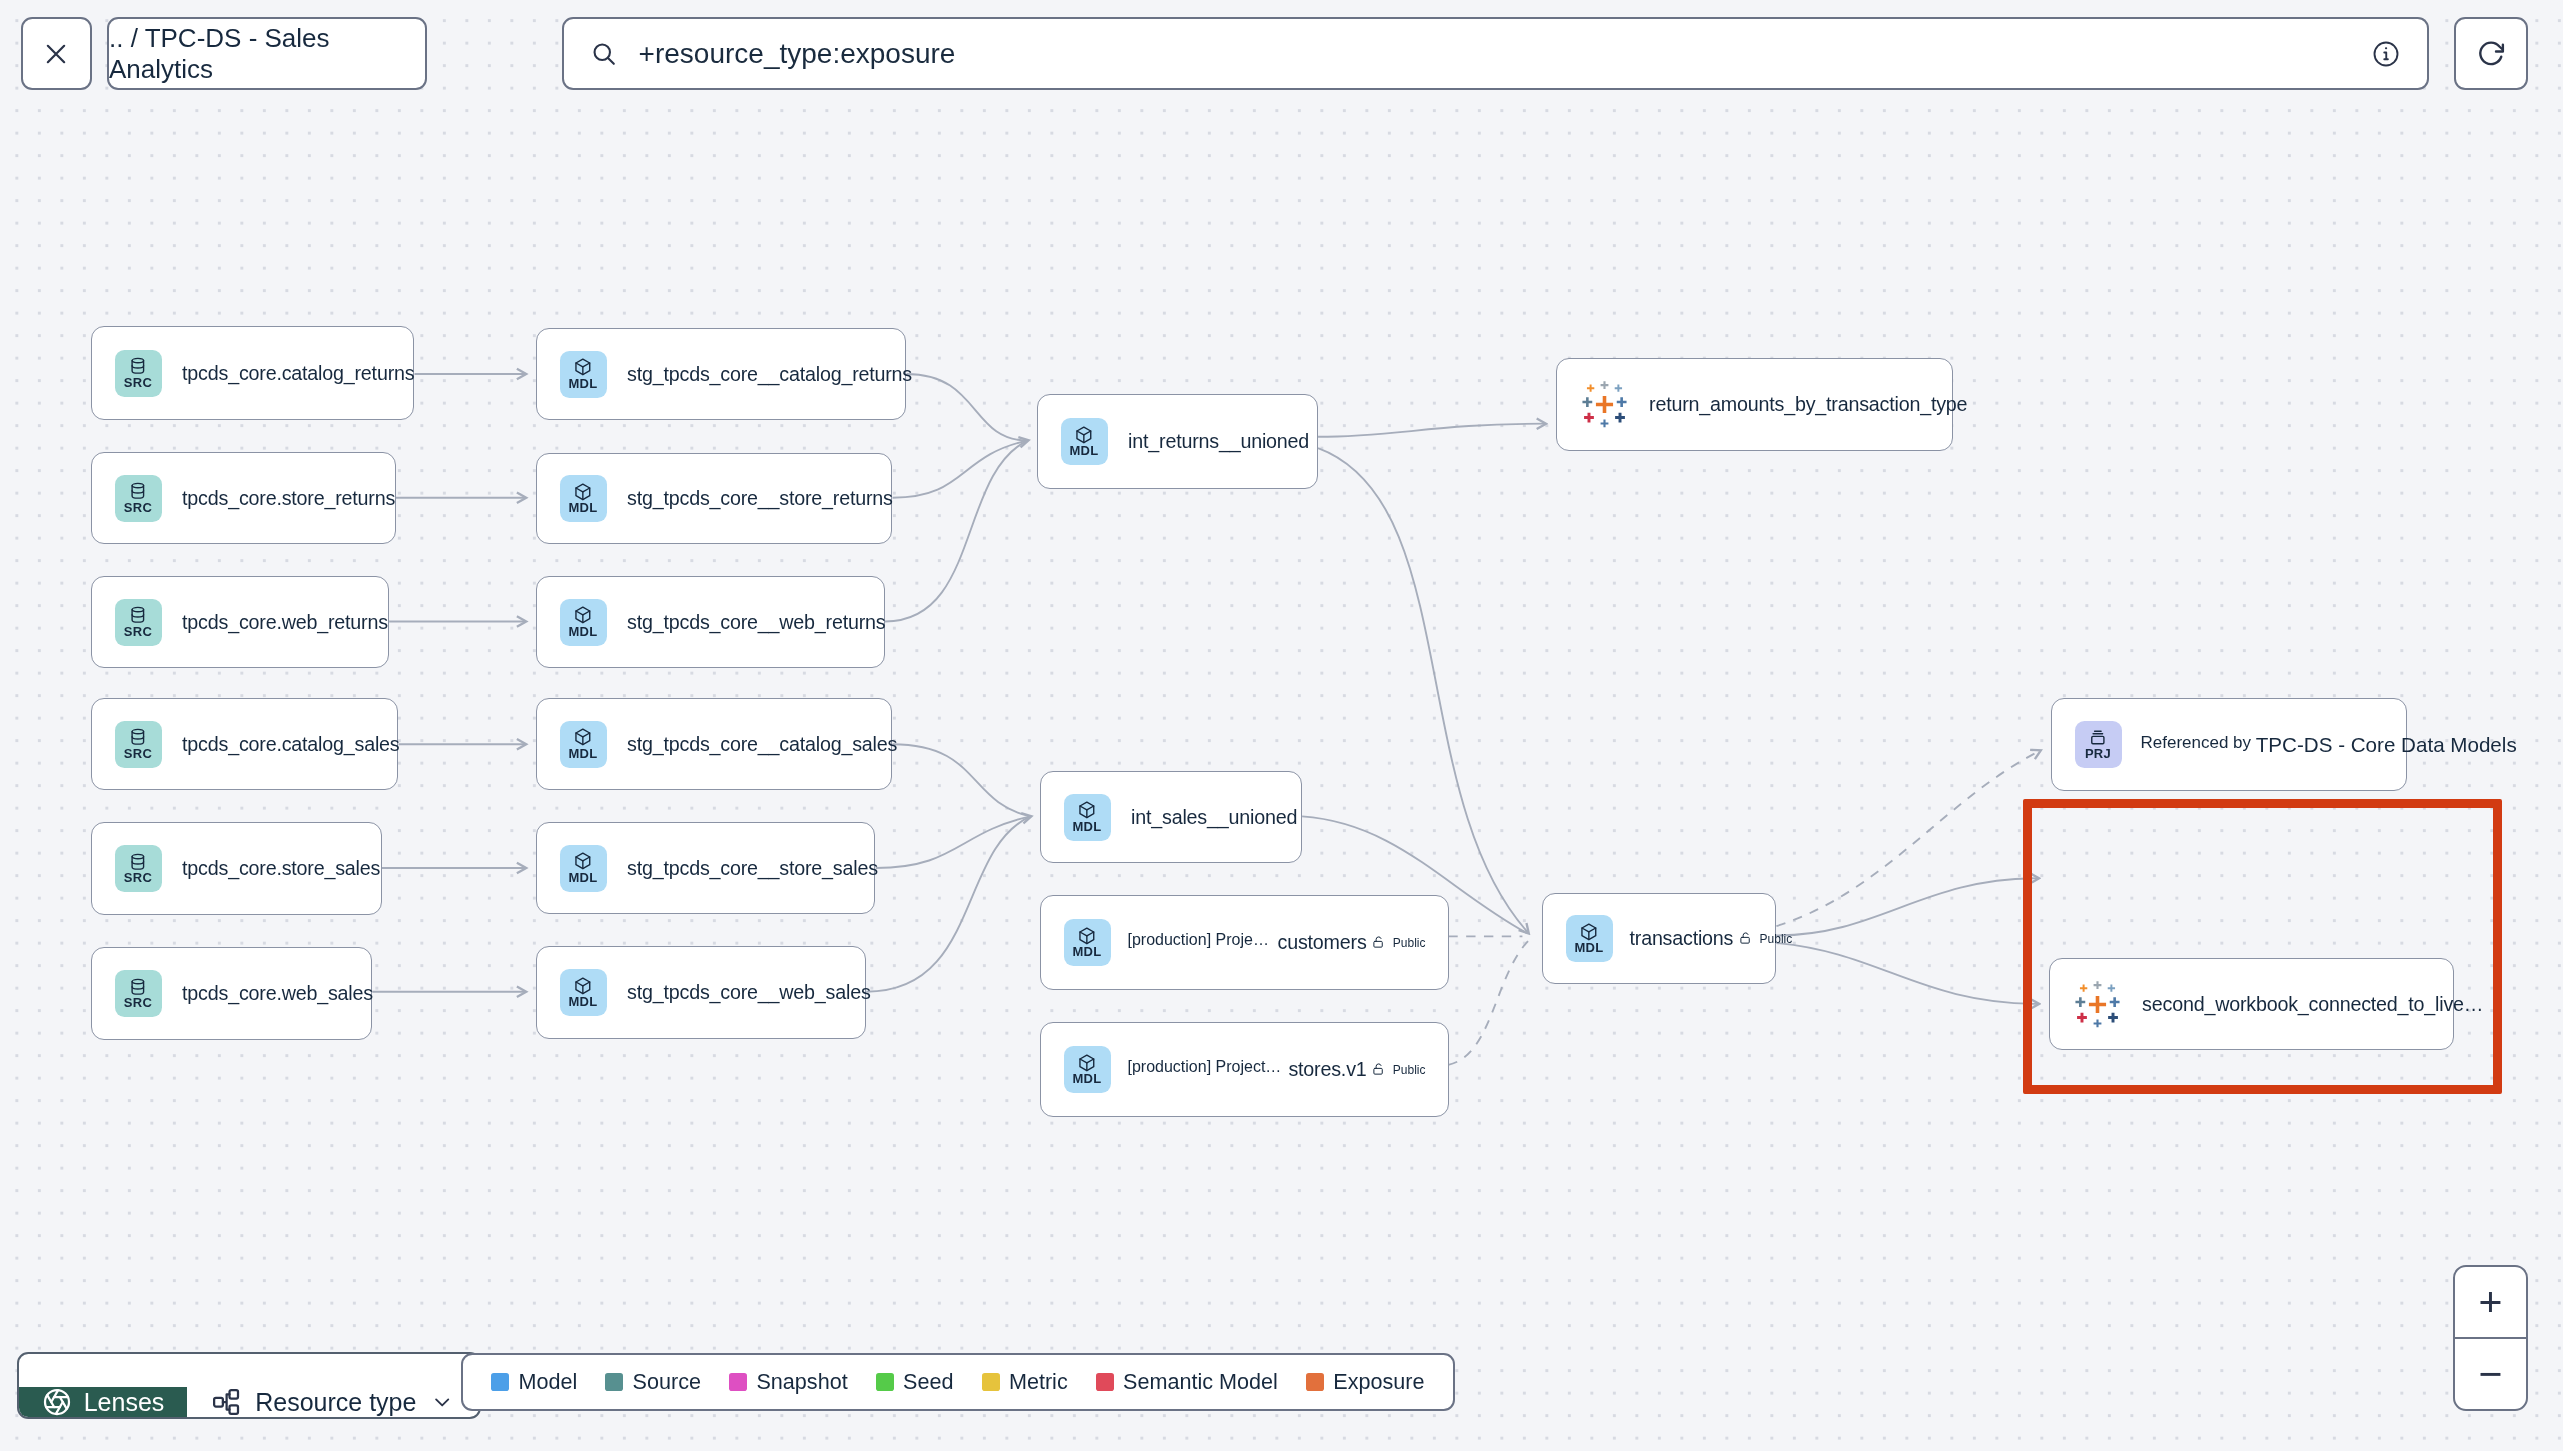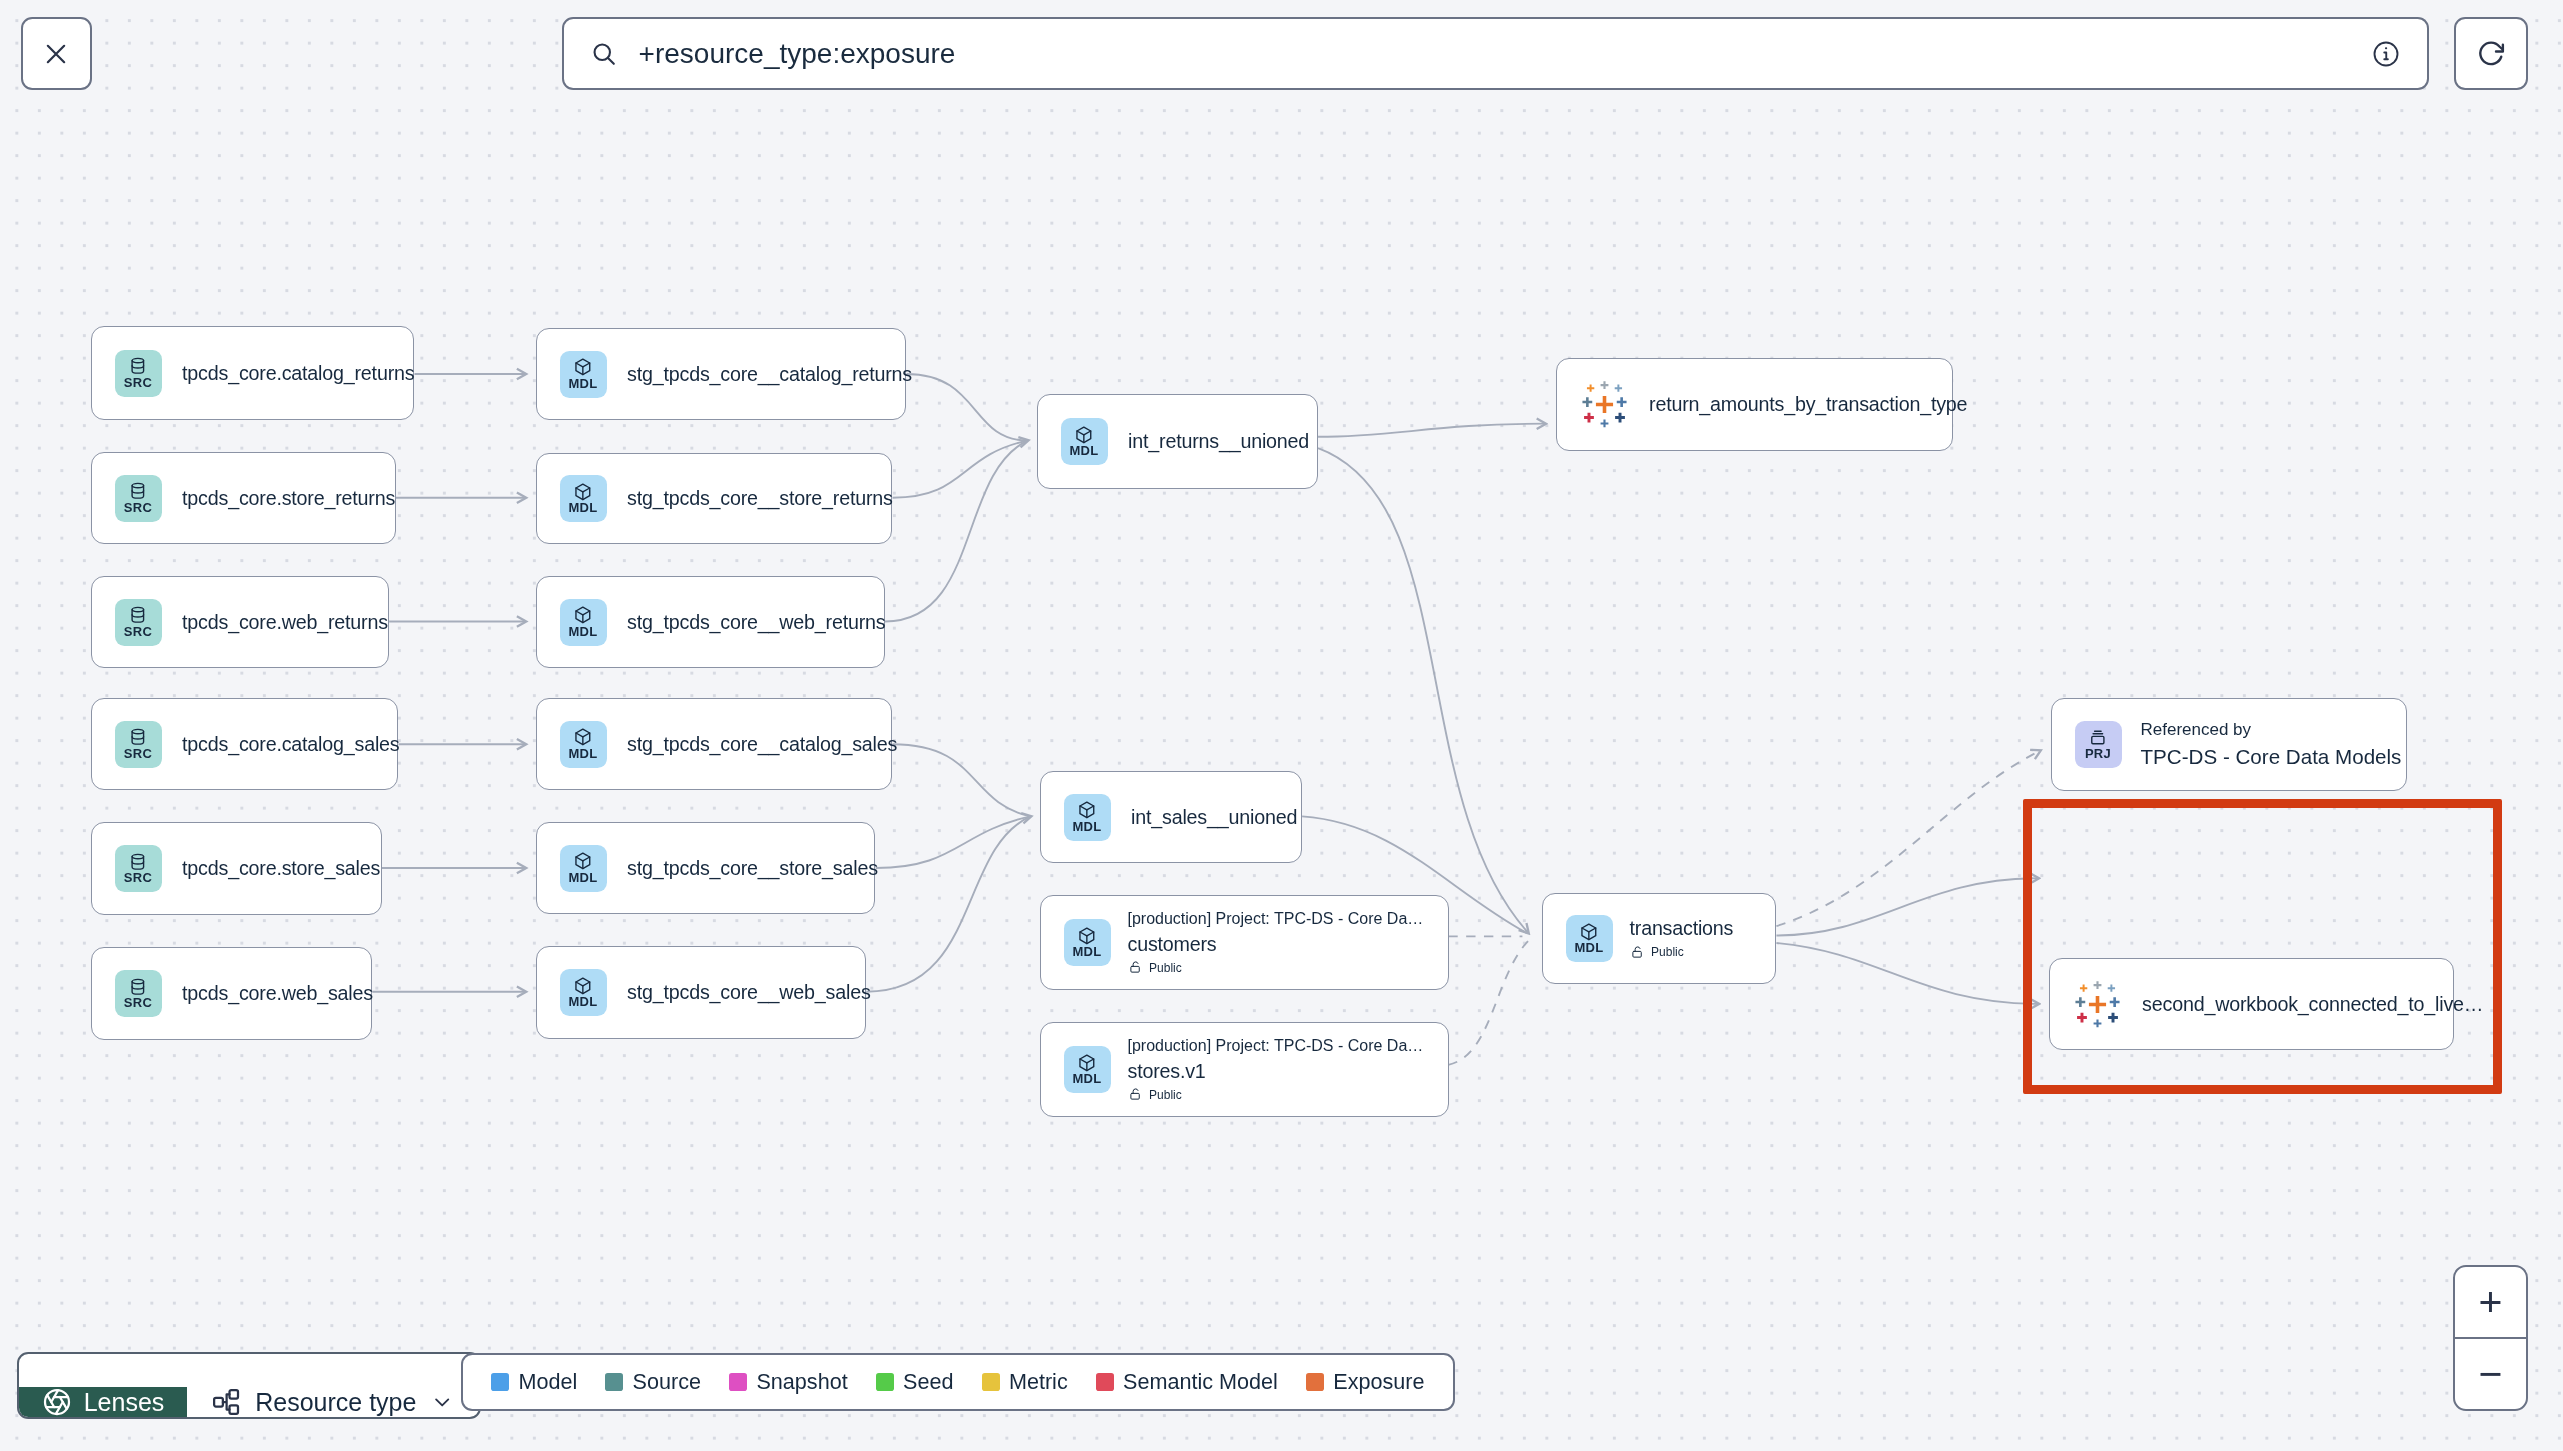--- a/index.html
+++ b/index.html
@@ -17,21 +17,21 @@
         border:1.9px solid #8B93A5;border-radius:13px;
         display:flex;align-items:center;gap:20.6px;padding:0 22.5px;cursor:pointer;}
   .badge{flex:0 0 auto;width:47px;height:47px;border-radius:9.4px;
          display:flex;flex-direction:column;align-items:center;justify-content:center;}
   .badge svg{width:19.7px;height:19.7px;stroke:#17293E;stroke-width:1.7;fill:none;stroke-linecap:round;stroke-linejoin:round}
   .badge .blabel{font-size:13px;font-weight:700;line-height:1.1;letter-spacing:0.3px}
   .badge.src{background:#A7DCD8}
   .badge.mdl{background:#AFDCF6}
   .badge.prj{background:#C6CCF4}
   .nname{font-size:19.7px;font-weight:500;letter-spacing:-0.2px;white-space:nowrap}
-  .ncol{display:flex;flex-direction:column;gap:4.7px;min-width:0}
+  .ncol{display:flex;gap:4.7px;min-width:0}
   .nsub{font-size:16px;white-space:nowrap;overflow:hidden;text-overflow:ellipsis}
   .naccess{display:flex;align-items:center;gap:6.6px;font-size:12px}
   .naccess svg{width:15px;height:15px;stroke:#17293E;stroke-width:1.6;fill:none;stroke-linecap:round;stroke-linejoin:round}
   .tabicon{flex:0 0 auto;width:49px;height:49px}
   .tabicon svg{width:49px;height:49px}
   .refline1{font-size:17px;white-space:nowrap}
   .refline2{font-size:20.6px;font-weight:500;white-space:nowrap}
   
   .highlight-box{position:absolute;z-index:2;border:9.4px solid #D23B12;border-radius:1.9px}
   
@@ -380,20 +380,23 @@
       <span class="refline1">Referenced by</span>
       <span class="refline2">TPC-DS - Core Data Models</span>
     </span>
   </div>
 
   <div class="chrome btn" style="left:20.6px;top:17px;width:71px;height:73px">
     <svg width="28" height="28" viewBox="0 0 24 24" stroke-width="1.9">
         <use href="#icon-x"></use>
       </svg>
   </div>
+  <div class="chrome btn breadcrumb-box" style="left:107px;top:17px;width:320px;height:73px">
+    <span>.. / TPC-DS - Sales Analytics</span>
+  </div>
   <div class="chrome search-box" style="left:562px;top:17px;width:1867px;height:73px">
     <svg width="28" height="28" viewBox="0 0 24 24" stroke-width="1.8">
         <use href="#icon-search"></use>
       </svg>
     <input type="text" value="+resource_type:exposure" style="">
     <svg width="30" height="30" viewBox="0 0 24 24" stroke-width="1.5" style="cursor:pointer">
         <use href="#icon-info"></use>
       </svg>
   </div>
   <div class="chrome btn" style="left:2454px;top:17px;width:74px;height:73px">

